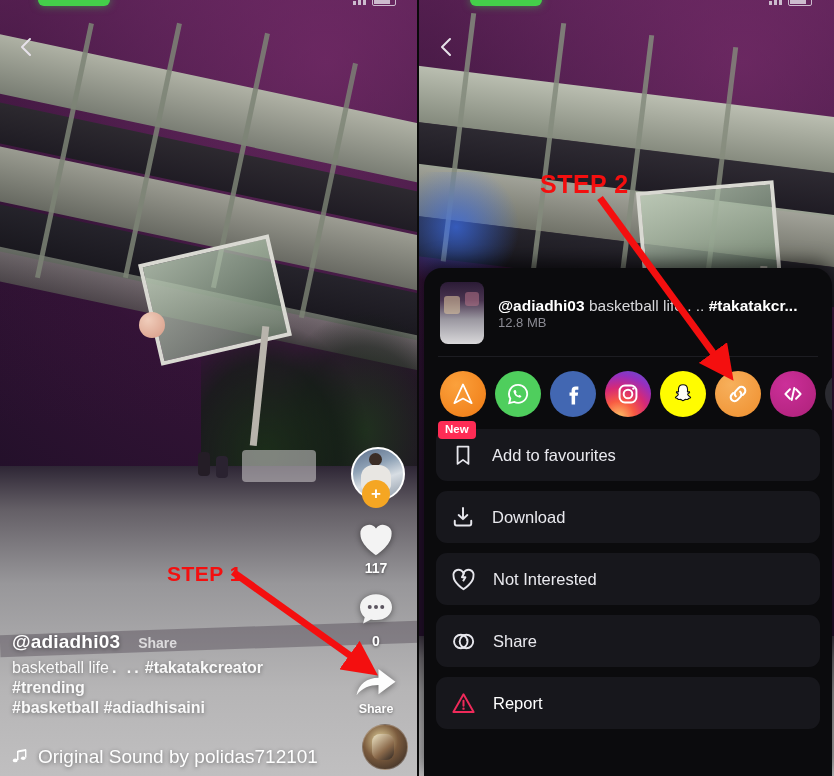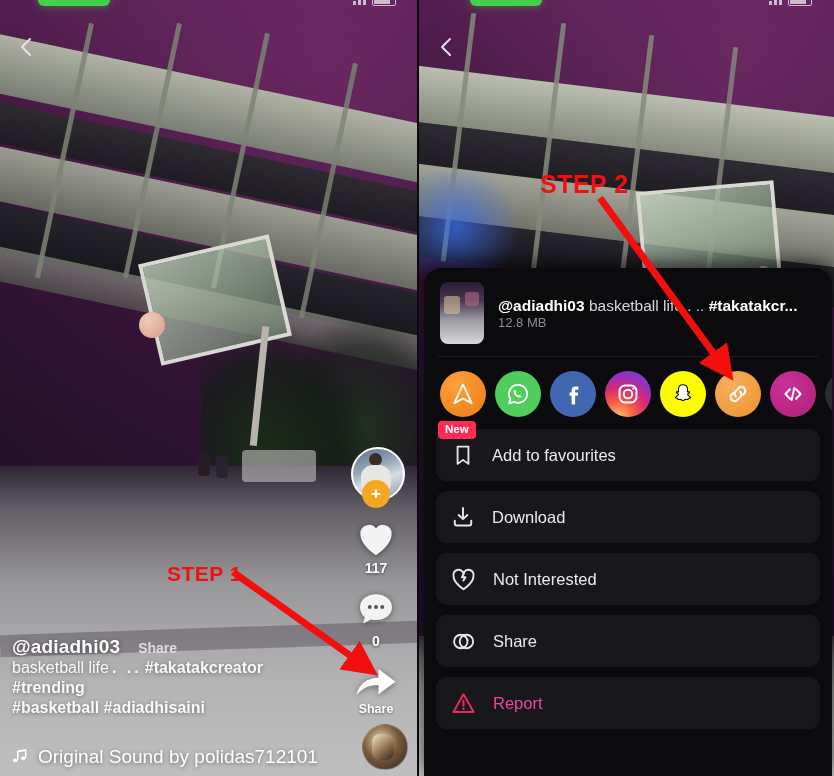--- a/index.html
+++ b/index.html
@@ -62,21 +62,21 @@
   .rail-item{display:flex;flex-direction:column;align-items:center;gap:3px;}
   .rail-item .cnt{color:#fff;font-size:14px;font-weight:600;text-shadow:0 1px 3px rgba(0,0,0,.55);}
   .rail-item svg{filter:drop-shadow(0 1px 3px rgba(0,0,0,.45));}
   .share-label{color:#fff;font-size:12.5px;font-weight:700;text-shadow:0 1px 3px rgba(0,0,0,.5);}
 
   
   .caption{position:absolute;left:12px;bottom:58px;width:320px;z-index:25;color:#fff;}
   .cap-row1{display:flex;align-items:baseline;gap:18px;}
   .handle{font-size:19px;font-weight:800;letter-spacing:.2px;text-shadow:0 1px 4px rgba(0,0,0,.45);}
   .follow{font-size:14px;font-weight:600;color:rgba(255,255,255,.72);}
-  .cap-text{font-size:16px;line-height:1.25;color:rgba(255,255,255,.95);text-shadow:0 1px 4px rgba(0,0,0,.4);}
+  .cap-text{margin-top:5px;font-size:16px;line-height:1.25;color:rgba(255,255,255,.95);text-shadow:0 1px 4px rgba(0,0,0,.4);}
   .cap-text .tag{font-weight:800;}
   .cap-dots{font-weight:800;letter-spacing:3px;padding:0 3px;}
   .music{position:absolute;left:10px;bottom:8px;z-index:25;display:flex;align-items:center;gap:8px;color:#fff;
      font-size:19px;font-weight:400;text-shadow:0 1px 4px rgba(0,0,0,.45);}
   .disc{position:absolute;right:10px;bottom:6px;z-index:25;width:44px;height:44px;border-radius:50%;overflow:hidden;
      background:radial-gradient(circle at 40% 35%,#e5d6a0 0%, #7a5a3d 45%, #2b2320 100%);border:1px solid rgba(255,255,255,.25);}
   .disc .f{position:absolute;left:9px;top:9px;width:22px;height:26px;border-radius:8px;background:linear-gradient(140deg,#efe7c8,#8b6a4b 60%,#2e2723);}
 
   
   .sheet{position:absolute;left:6px;right:2px;bottom:0;top:268px;background:#0b0b0d;border-radius:18px 18px 0 0;z-index:28;
@@ -94,21 +94,21 @@
 
   .apps{display:flex;align-items:flex-start;gap:9px;padding:14px 0 6px 16px;position:relative;}
   .app{position:relative;flex:0 0 auto;width:46px;display:flex;flex-direction:column;align-items:flex-start;}
   .app .circ{width:46px;height:46px;border-radius:50%;display:flex;align-items:center;justify-content:center;overflow:hidden;position:relative;}
   .badge-new{position:absolute;left:-2px;top:50px;background:#fe2c55;color:#fff;font-size:11.5px;font-weight:700;
      padding:2px 7px;border-radius:4px;line-height:1.2;}
 
   .menu{padding:6px 12px 0 12px;}
   .menu-row{display:flex;align-items:center;gap:16px;background:#17171c;border-radius:11px;height:52px;padding:0 14px;margin-bottom:10px;}
   .menu-row .lbl{color:#e9e9ee;font-size:16.5px;}
-  .menu-row.danger .lbl{color:#ec4899;}
+  .menu-row.danger .lbl{color:#ffffff;}
   .menu-row svg{flex:0 0 auto;}
 
   
   .anno{position:absolute;z-index:60;color:#f40f0f;font-weight:700;letter-spacing:.5px;}
   .anno-step1{left:167px;top:562px;font-size:21px;}
   .anno-step2{left:540px;top:170px;font-size:25px;}
   .arrow-svg{position:absolute;z-index:59;pointer-events:none;overflow:visible;}
 </style>
 </head>
 <body>

